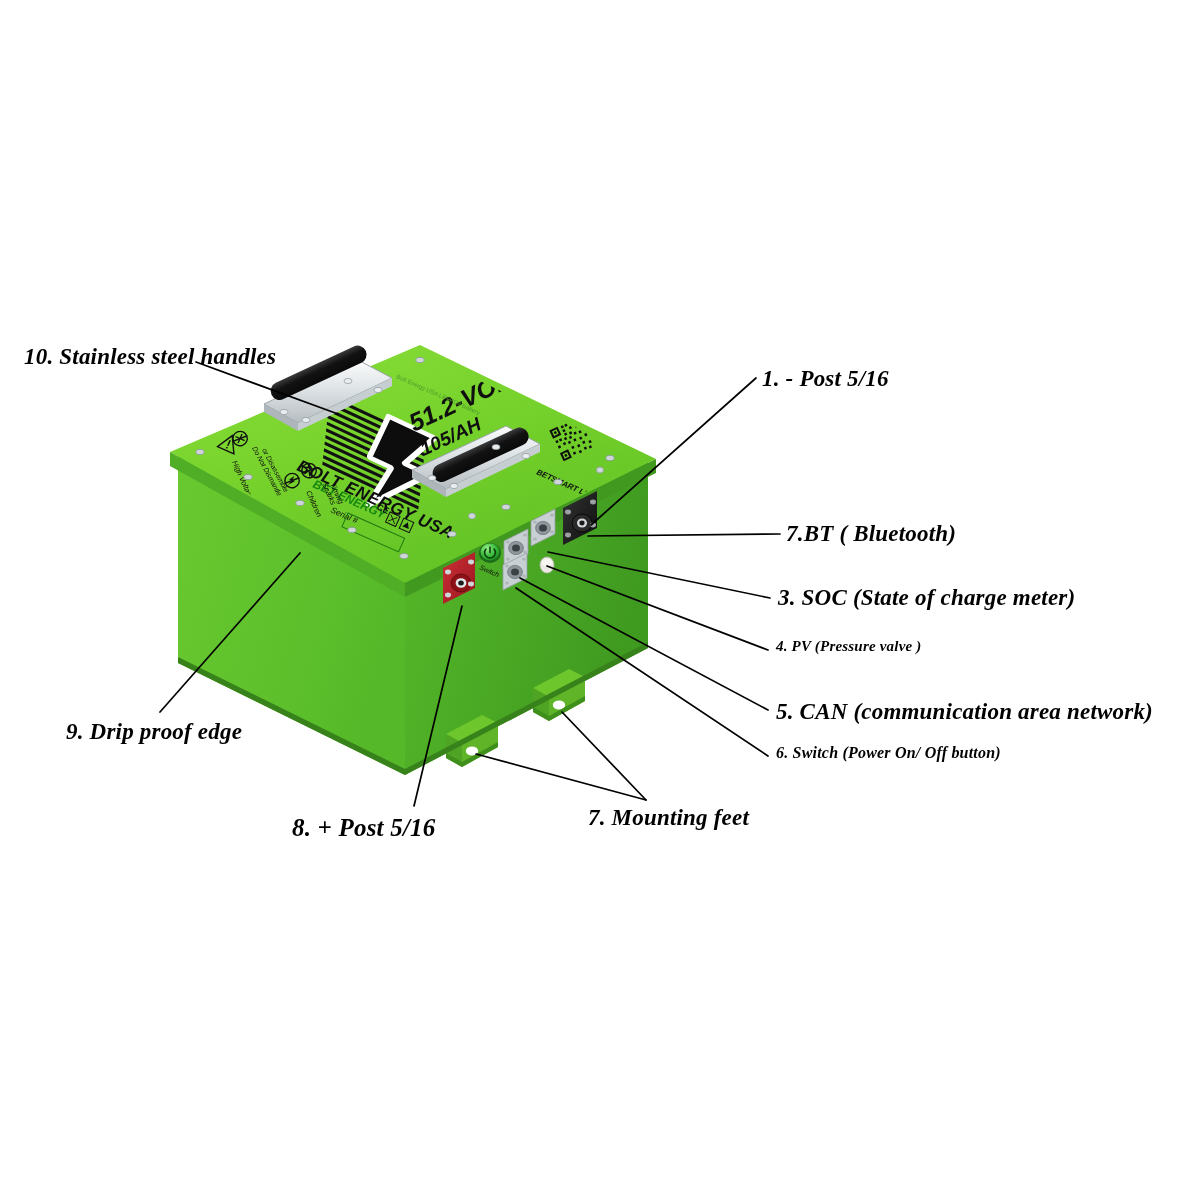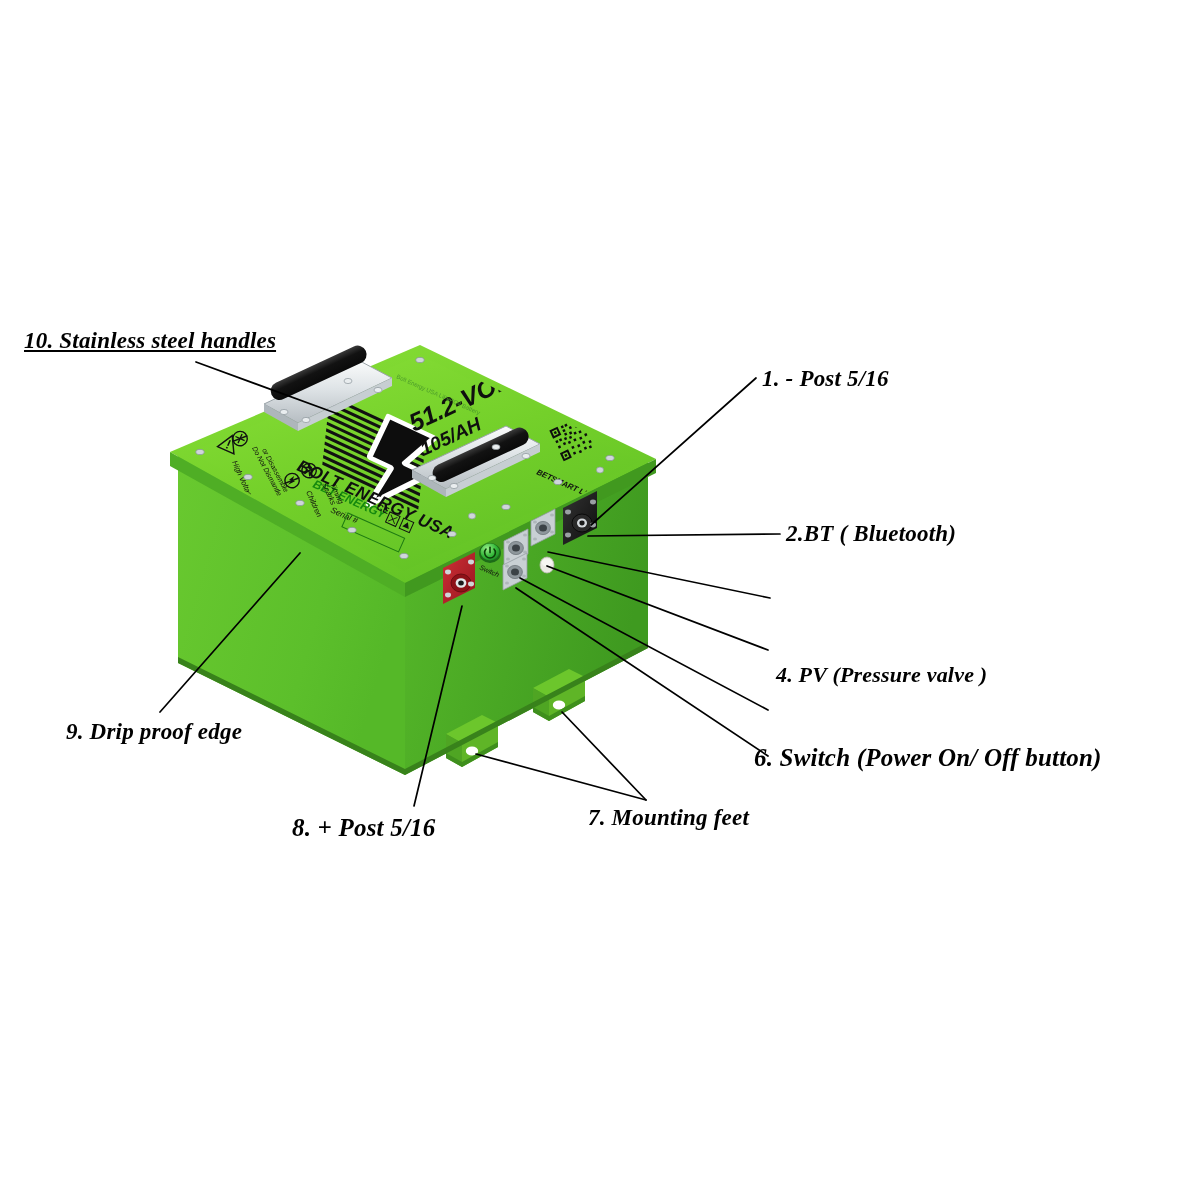--- a/index.html
+++ b/index.html
@@ -16,27 +16,27 @@
   .callout{
     position:absolute;
     font-family:"Liberation Serif", serif;
     font-style:italic;
     font-weight:bold;
     color:#000000;
     white-space:nowrap;
     font-size:22px;
     letter-spacing:0.2px;
   }
-  .c-10{left:24px;  top:328px; font-size:23px;text-decoration:underline;}
+  .c-10{left:24px;  top:344px; font-size:23px;}
   .c-1 { left:762px; top:366px; font-size:23px;text-align:right;}
   .c-2 { left:786px; top:521px; font-size:23px;}
   .c-3 { left:778px; top:585px; font-size:23px;}
-  .c-4 { left:776px; top:638px; font-size:22px;margin-top:24px;}
+  .c-4 { left:776px; top:638px; font-size:15px;}
   .c-5 { left:776px; top:699px; font-size:23px;}
-  .c-6 { left:754px; top:744px; font-size:25px;}
+  .c-6 { left:776px; top:744px; font-size:16px;}
   .c-7 { left:588px; top:805px; font-size:23px;}
   .c-8 { left:292px; top:814px; font-size:25px;}
   .c-9 { left:38px;  top:719px; font-size:23px;margin-left:28px;}
 </style>
 </head>
 <body>
 
 <div id="stage">
 
   <svg id="art" viewBox="0 0 1200 1200">
@@ -361,20 +361,22 @@
       <line x1="768" y1="756" x2="516" y2="588"></line>
       <line x1="646" y1="800" x2="562" y2="712"></line>
       <line x1="646" y1="800" x2="476" y2="754"></line>
       <line x1="414" y1="806" x2="462" y2="606"></line>
       <line x1="160" y1="712" x2="300" y2="553"></line>
     </g>
   </svg>
 
   <div class="callout c-10">10. Stainless steel handles</div>
   <div class="callout c-1">1. - Post  5/16</div>
-  <div class="callout c-2">2.BT ( Bluetooth)</div>
+  <div class="callout c-2">7.BT ( Bluetooth)</div>
+  <div class="callout c-3">3. SOC (State of charge meter)</div>
   <div class="callout c-4">4. PV (Pressure valve )</div>
+  <div class="callout c-5">5. CAN (communication area network)</div>
   <div class="callout c-6">6. Switch (Power On/ Off  button)</div>
   <div class="callout c-7">7. Mounting feet</div>
   <div class="callout c-8">8. + Post 5/16</div>
   <div class="callout c-9">9. Drip proof edge</div>
 
 </div>
 
 </body></html>

